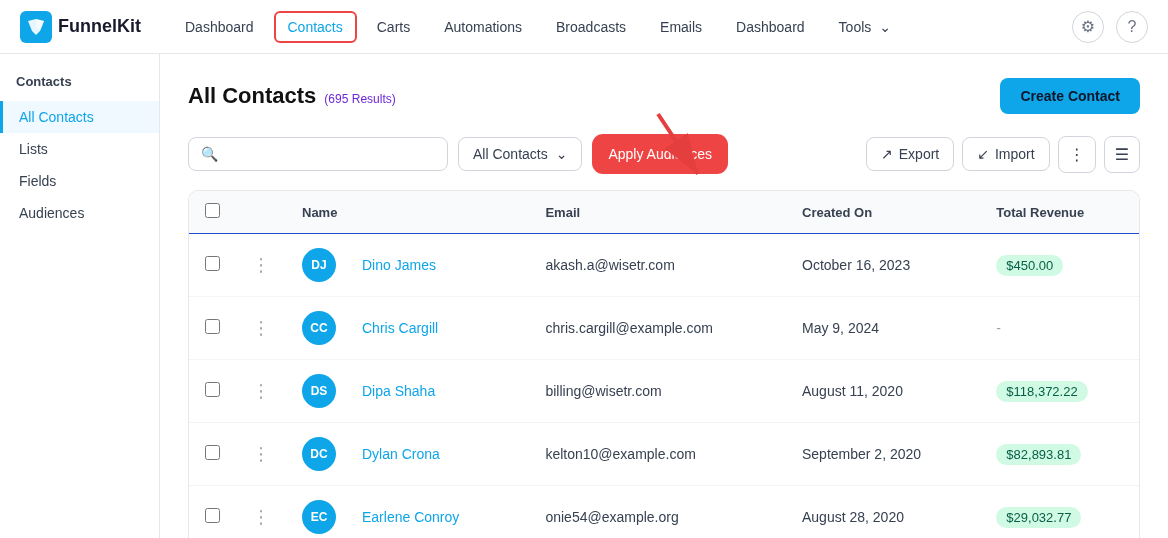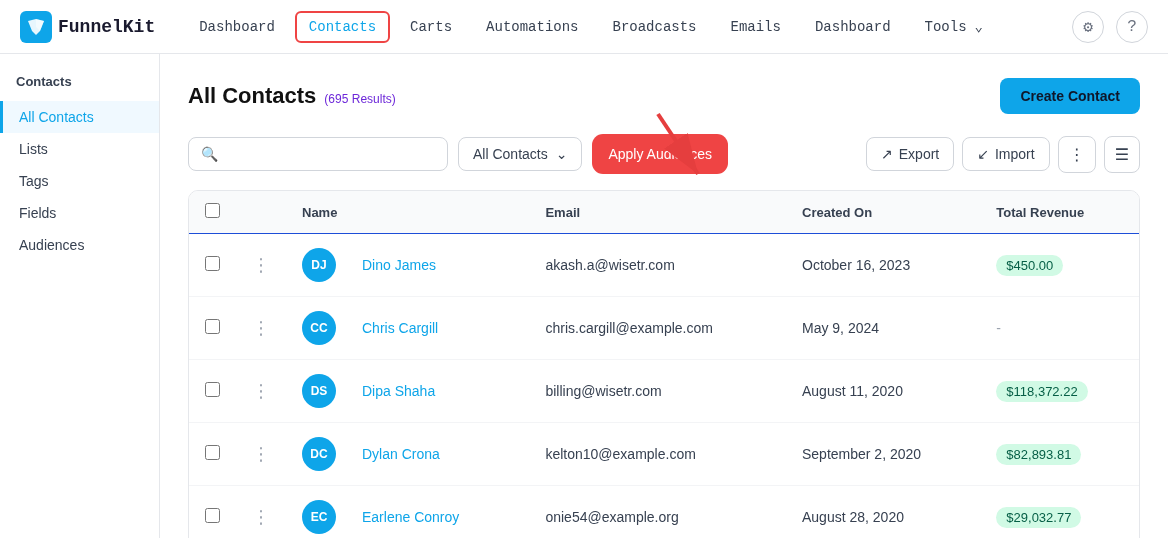--- a/index.html
+++ b/index.html
@@ -1,21 +1,21 @@
 <!DOCTYPE html>
 <html><head>
   <meta charset="utf-8">
   <style>
     * { box-sizing: border-box; margin: 0; padding: 0; }
     body { font-family: -apple-system, BlinkMacSystemFont, 'Segoe UI', sans-serif; font-size: 14px; color: #333; background: #fff; }
 
     
     .top-nav {
       display: flex; align-items: center; padding: 0 20px; height: 54px;
-      border-bottom: 1px solid #e5e7eb; background: #fff; font-family: Liberation Mono, monospace;
+      border-bottom: 1px solid #e5e7eb; background: #fff;
     }
     .logo { display: flex; align-items: center; gap: 6px; margin-right: 30px; }
     .logo-icon { width: 32px; height: 32px; }
     .logo-text { font-size: 18px; font-weight: 700; color: #1a1a2e; }
     .nav-items { display: flex; align-items: center; gap: 6px; flex: 1; }
     .nav-item {
       padding: 6px 12px; font-size: 14px; color: #374151; cursor: pointer;
       border-radius: 6px; white-space: nowrap; text-decoration: none;
       border: 2px solid transparent;
     }
@@ -137,21 +137,20 @@
     <div class="icon-btn">?</div>
   </div>
 </nav>
 
 <div class="layout">
 
   <aside class="sidebar">
     <div class="sidebar-title">Contacts</div>
     <div class="sidebar-item active">All Contacts</div>
     <div class="sidebar-item">Lists</div>
-    <div class="sidebar-item">Tags</div>
     <div class="sidebar-item">Fields</div>
     <div class="sidebar-item">Audiences</div>
   </aside>
 
   <main class="main">
 
     <div class="page-header">
       <div class="page-title-group">
         <h1 class="page-title">All Contacts</h1>
         <span class="results-count">(695 Results)</span>

